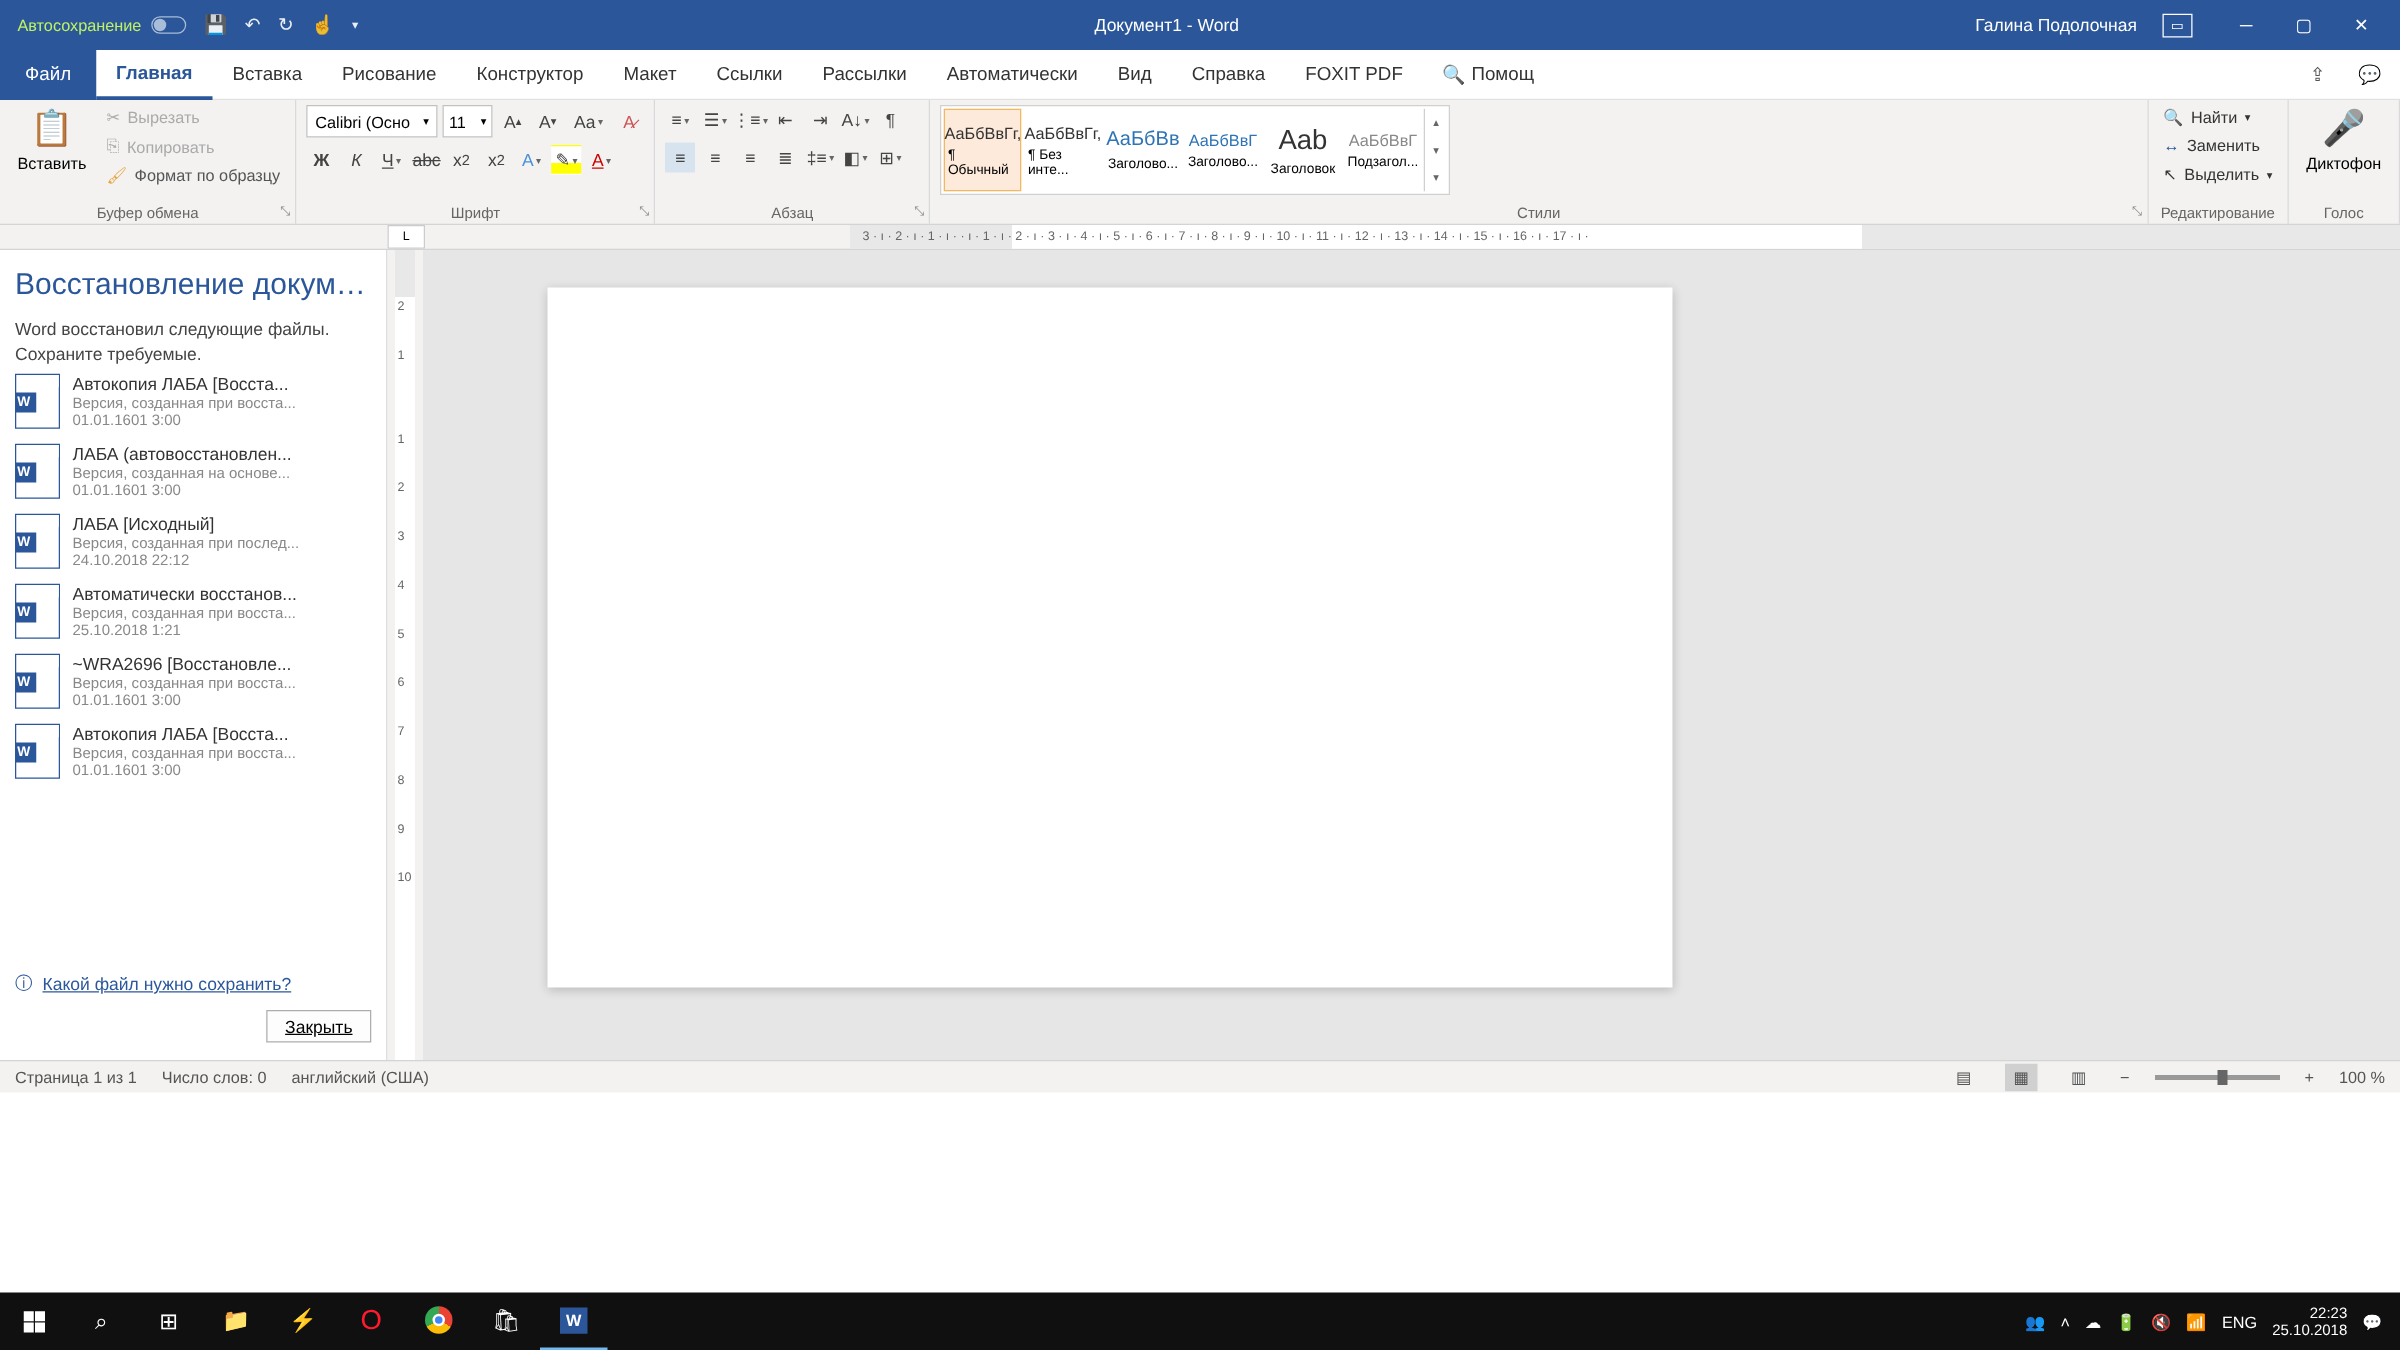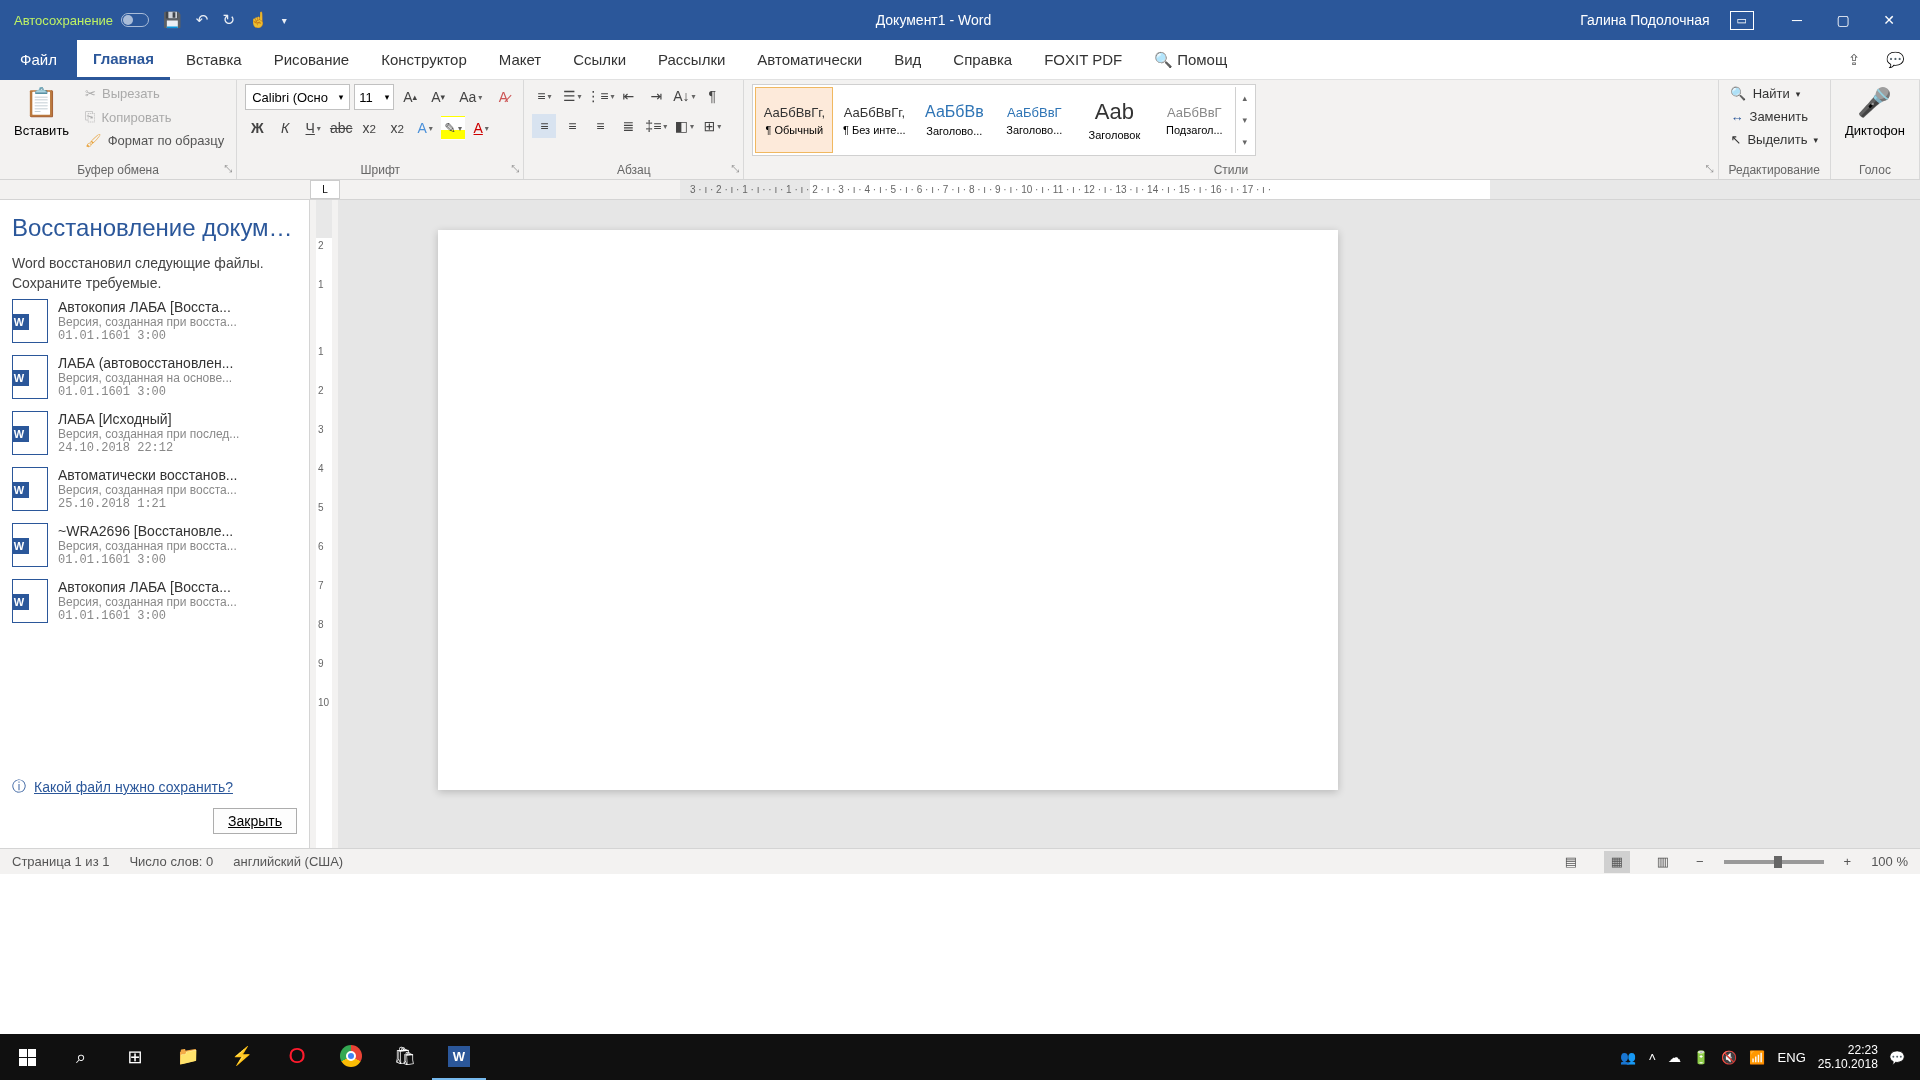--- a/index.html
+++ b/index.html
@@ -38,21 +38,21 @@
 .col { display: flex; flex-direction: column; gap: 4px; }
 .row { display: flex; align-items: center; gap: 4px; }
 .font-name { width: 105px; height: 26px; border: 1px solid #c1c1c1; background: #fff; padding: 0 6px; font-size: 13px; display: flex; align-items: center; justify-content: space-between; }
 .font-size { width: 40px; height: 26px; border: 1px solid #c1c1c1; background: #fff; padding: 0 4px; font-size: 13px; display: flex; align-items: center; justify-content: space-between; }
 .rbtn { width: 24px; height: 24px; display: flex; align-items: center; justify-content: center; cursor: pointer; color: #444; font-size: 14px; border: 1px solid transparent; }
 .rbtn.drop::after { content: "▾"; font-size: 8px; margin-left: 2px; color: #666; }
 .rbtn-wide { width: auto; padding: 0 4px; }
 
 
 .styles-gallery { display: flex; gap: 2px; padding: 2px; border: 1px solid #d0d0d0; background: #fff; height: 72px; }
-.style-item { width: 78px; height: 66px; border: 1px solid transparent; display: flex; flex-direction: column; align-items: center; justify-content: center; gap: 4px; cursor: pointer; font-size: 11px; padding: 4px 2px; }
+.style-item { width: 62px; height: 66px; border: 1px solid transparent; display: flex; flex-direction: column; align-items: center; justify-content: center; gap: 4px; cursor: pointer; font-size: 11px; padding: 4px 2px; }
 .style-item.sel { border-color: #f0b860; background: #fdeada; }
 .style-item .sample { font-size: 13px; color: #333; }
 .style-item .sample.blue { color: #2e74b5; }
 .style-item .sample.big { font-size: 22px; }
 .styles-more { width: 18px; display: flex; flex-direction: column; justify-content: space-around; border-left: 1px solid #d0d0d0; }
 .styles-more span { font-size: 9px; text-align: center; cursor: pointer; color: #666; }
 
 
 .edit-item { display: flex; align-items: center; gap: 6px; cursor: pointer; padding: 2px 4px; font-size: 13px; color: #333; }
 
@@ -66,21 +66,21 @@
 .recovery-title { color: #2b579a; font-size: 24px; font-weight: 400; white-space: nowrap; overflow: hidden; text-overflow: ellipsis; margin-bottom: 12px; }
 .recovery-msg { font-size: 14px; color: #444; line-height: 1.4; }
 .recovery-list { flex: 1; overflow-y: auto; }
 .rec-item { display: flex; gap: 10px; padding: 6px 0; cursor: pointer; }
 .rec-icon { width: 36px; height: 44px; background: #fff; border: 1px solid #2b579a; position: relative; flex-shrink: 0; }
 .rec-icon::before { content: ""; position: absolute; right: 0; top: 0; border-style: solid; border-width: 0 10px 10px 0; border-color: transparent #fff transparent transparent; }
 .rec-icon::after { content: "W"; position: absolute; left: -4px; top: 14px; width: 20px; height: 16px; background: #2b579a; color: #fff; font-size: 11px; font-weight: bold; display: flex; align-items: center; justify-content: center; }
 .rec-text { flex: 1; overflow: hidden; }
 .rec-name { font-size: 14px; color: #333; white-space: nowrap; overflow: hidden; text-overflow: ellipsis; }
 .rec-desc { font-size: 12px; color: #888; white-space: nowrap; overflow: hidden; text-overflow: ellipsis; }
-.rec-date { font-size: 12px; color: #888; font-family: Liberation Mono, monospace; }
+.rec-date { font-size: 12px; color: #888; }
 .help-link { display: flex; align-items: center; gap: 8px; font-size: 14px; color: #2b579a; cursor: pointer; padding: 8px 0; }
 .help-link span:last-child { text-decoration: underline; }
 .close-row { display: flex; justify-content: flex-end; padding-top: 4px; }
 .close-btn { padding: 4px 14px; border: 1px solid #adadad; background: #fdfdfd; cursor: pointer; font-size: 14px; text-decoration: underline; }
 
 .vruler-area { width: 28px; background: #f3f2f1; position: relative; }
 .vruler { position: absolute; top: 0; left: 6px; width: 16px; height: 100%; background: linear-gradient(to bottom, #e8e8e8 0, #e8e8e8 38px, #fff 38px); font-size: 10px; color: #666; }
 .vruler-marks { position: absolute; top: 40px; left: 2px; display: flex; flex-direction: column; gap: 28px; }
 
 .doc-area { flex: 1; background: #e6e6e6; padding: 30px 0 0 100px; overflow: hidden; }

